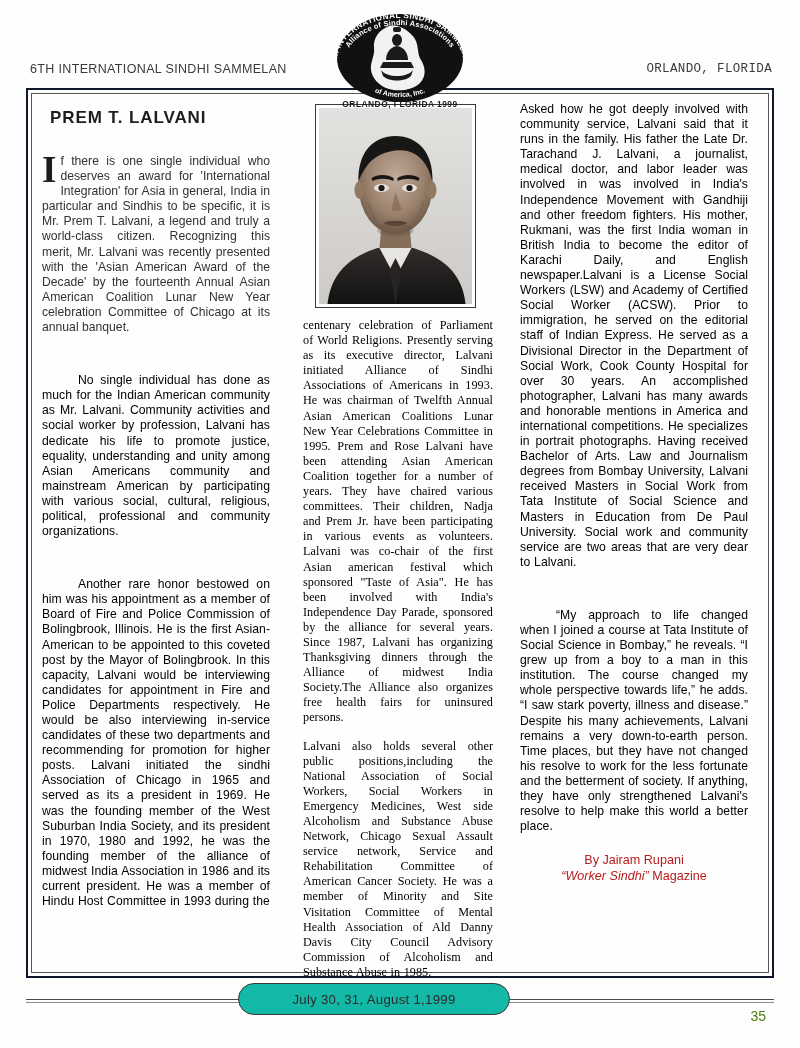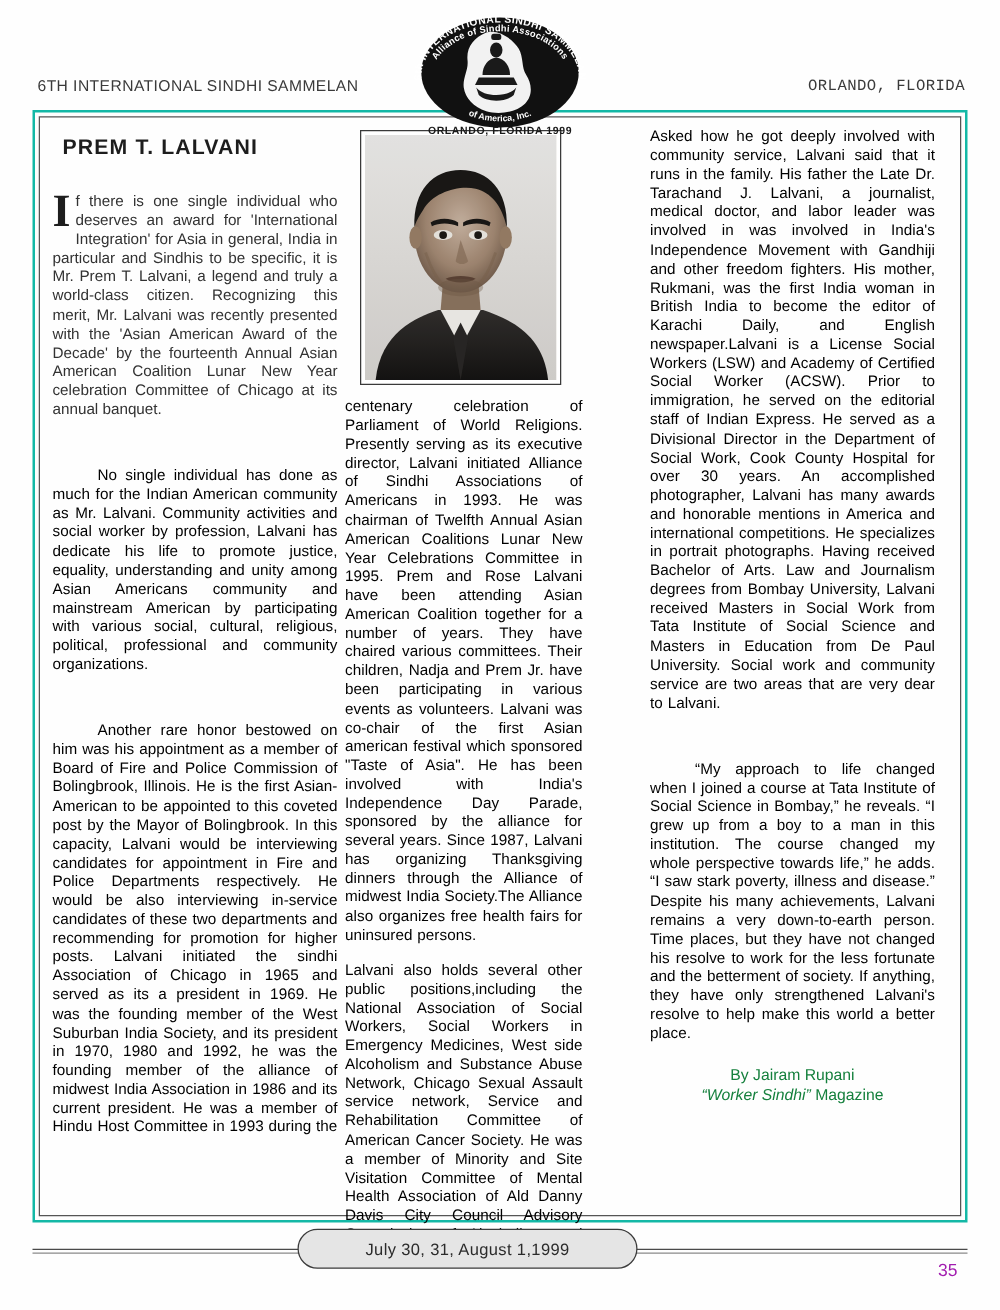--- a/index.html
+++ b/index.html
@@ -59,21 +59,21 @@
   }
   .emblem svg { display: block; }
 
   
   .frame {
     position: absolute;
     left: 26px;
     top: 88px;
     width: 748px;
     height: 890px;
-    border: 2px solid #14b8a6;
+    border: 2px solid #0f172a;
     box-sizing: border-box;
   }
   .frame-inner {
     position: absolute;
     left: 3px;
     top: 3px;
     right: 3px;
     bottom: 3px;
     border: 1px solid #555;
     box-sizing: border-box;
@@ -86,21 +86,21 @@
     top: 12px;
     width: 720px;
     height: 864px;
   }
   .col {
     position: absolute;
     top: 0;
     box-sizing: border-box;
   }
   .col-1 { left: 0px;   width: 228px; }
-  .col-2 { left: 234px; width: 190px; }
+  .col-2 { left: 261px; width: 190px; font-family: Liberation Serif, serif; }
   .col-3 { left: 478px; width: 228px; }
 
   .headline {
     font-size: 17px;
     font-weight: bold;
     letter-spacing: 0.9px;
     color: #1d1d1d;
     margin: 6px 0 26px 8px;
   }
 
@@ -150,21 +150,21 @@
     background: #cfcac4;
   }
   .portrait svg { display: block; width: 100%; height: 100%; }
 
   
   .byline {
     margin-top: 18px;
     text-align: center;
     font-size: 12.6px;
     line-height: 16px;
-    color: #15803d;
+    color: #b91c1c;
   }
   .byline .mag {
     font-style: italic;
   }
   .byline .mag .plain { font-style: normal; }
 
   
   .footer {
     position: absolute;
     left: 26px;
@@ -185,37 +185,37 @@
     border-top: 1px solid #8a8a8a;
   }
   .date-pill {
     position: absolute;
     left: 212px;
     top: 5px;
     width: 272px;
     height: 32px;
     border: 1.6px solid #3b3b3b;
     border-radius: 17px;
-    background: #e5e5e5;
+    background: #14b8a6;
     box-sizing: border-box;
     display: flex;
     align-items: center;
     justify-content: center;
     font-size: 13.2px;
     letter-spacing: 0.3px;
     color: #2b2b2b;
     z-index: 5;
     text-align: center;
   }
   .page-number {
     position: absolute;
     right: 8px;
     top: 30px;
     font-size: 14px;
-    color: #a21caf;
+    color: #4d7c0f;
   }
 </style>
 </head>
 <body>
 
 <div class="page">
 
   <div class="running-head">
     <span class="rh-left">6TH INTERNATIONAL SINDHI SAMMELAN</span>
     <span class="rh-right">ORLANDO, FLORIDA</span>

